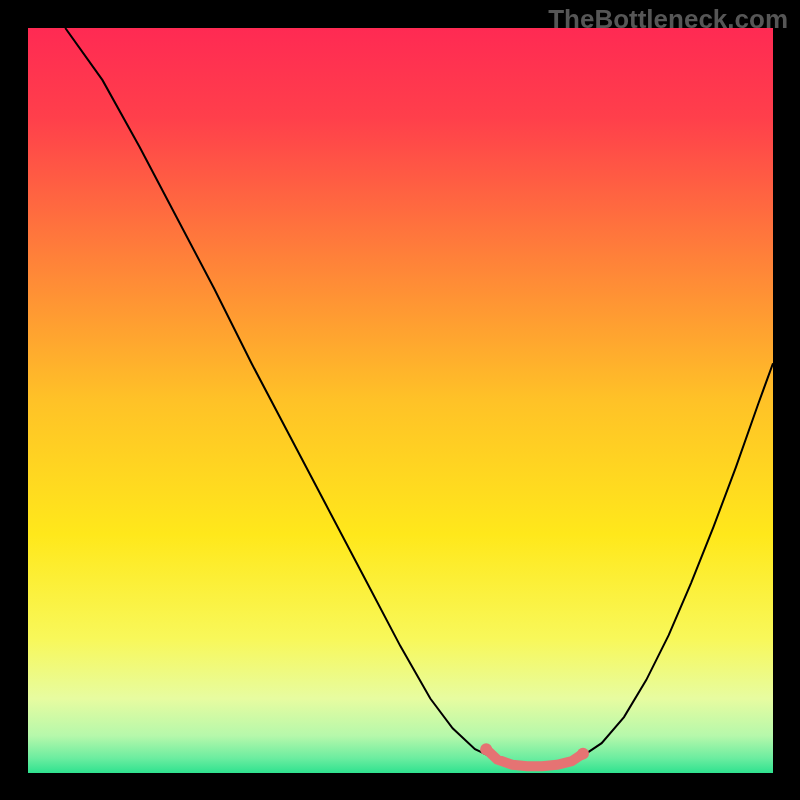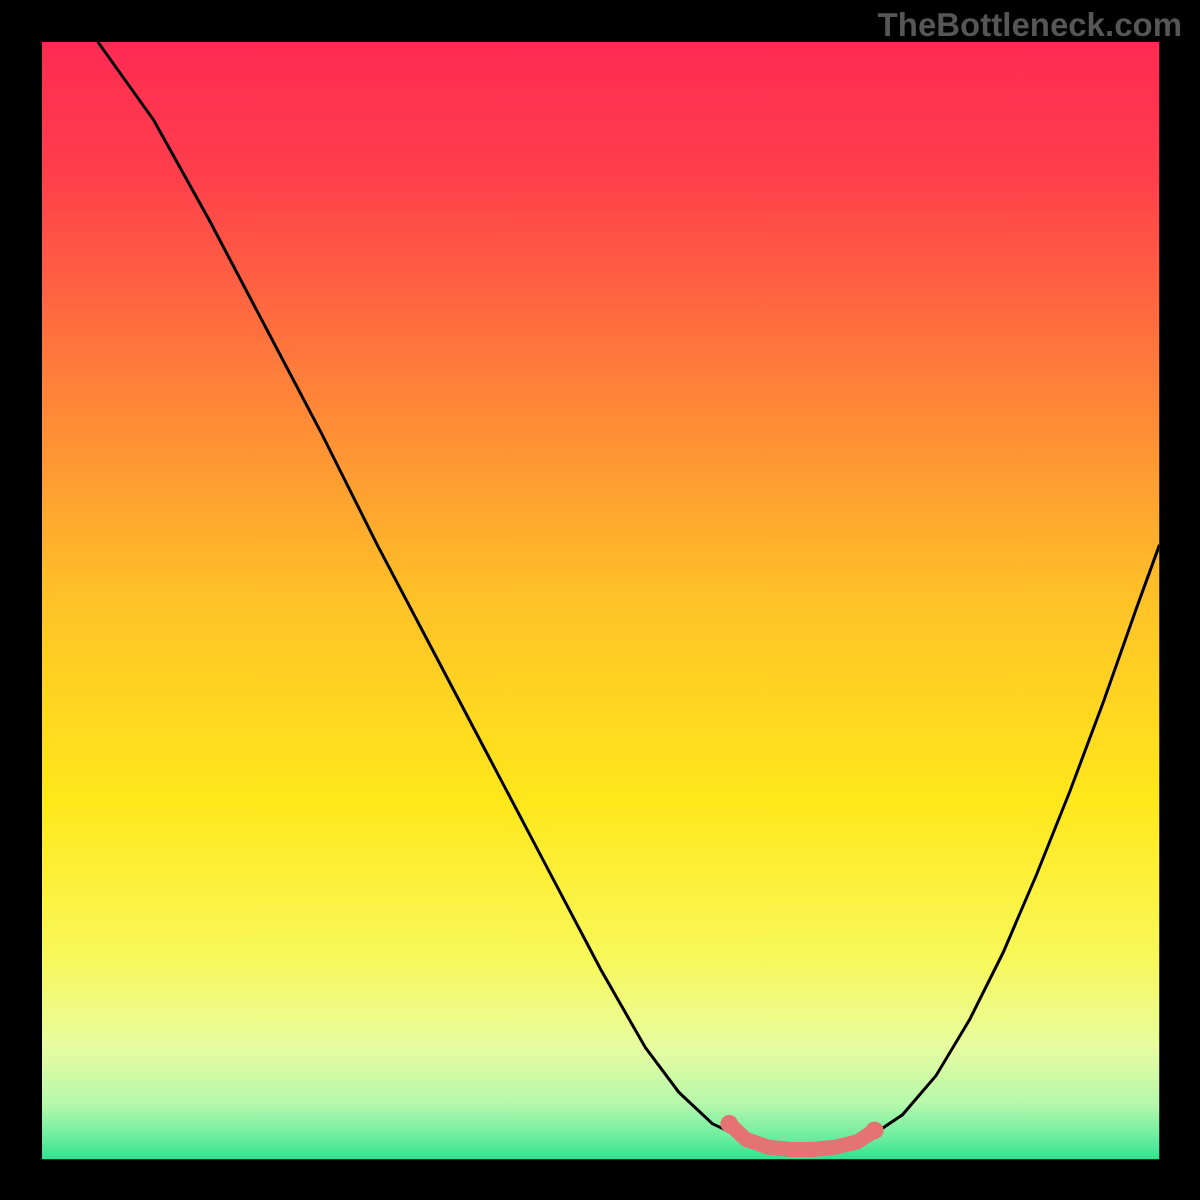--- a/index.html
+++ b/index.html
@@ -3,21 +3,21 @@
 <meta charset="utf-8">
 <style>
   * { margin: 0; padding: 0; box-sizing: border-box; }
   html, body { width: 800px; height: 800px; overflow: hidden; background: #000; }
   .container { position: relative; width: 800px; height: 800px; background: #000; }
   .watermark {
     position: absolute;
     top: 4px;
     right: 12px;
     font-family: Arial, sans-serif;
-    font-size: 22px;
+    font-size: 26px;
     font-weight: bold;
     color: #565656;
     z-index: 10;
   }
   .plot-area {
     position: absolute;
     left: 28px;
     top: 28px;
     width: 745px;
     height: 745px;

